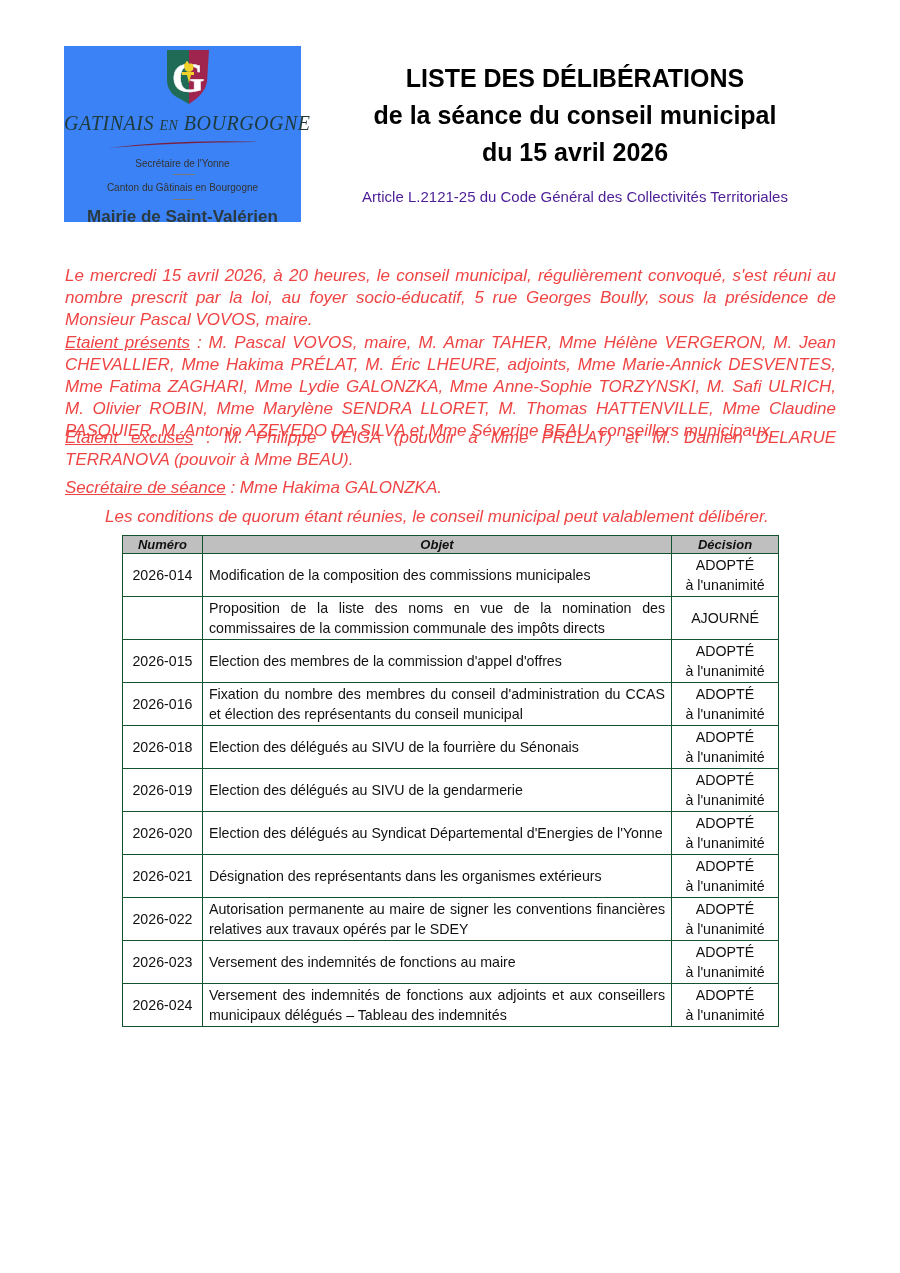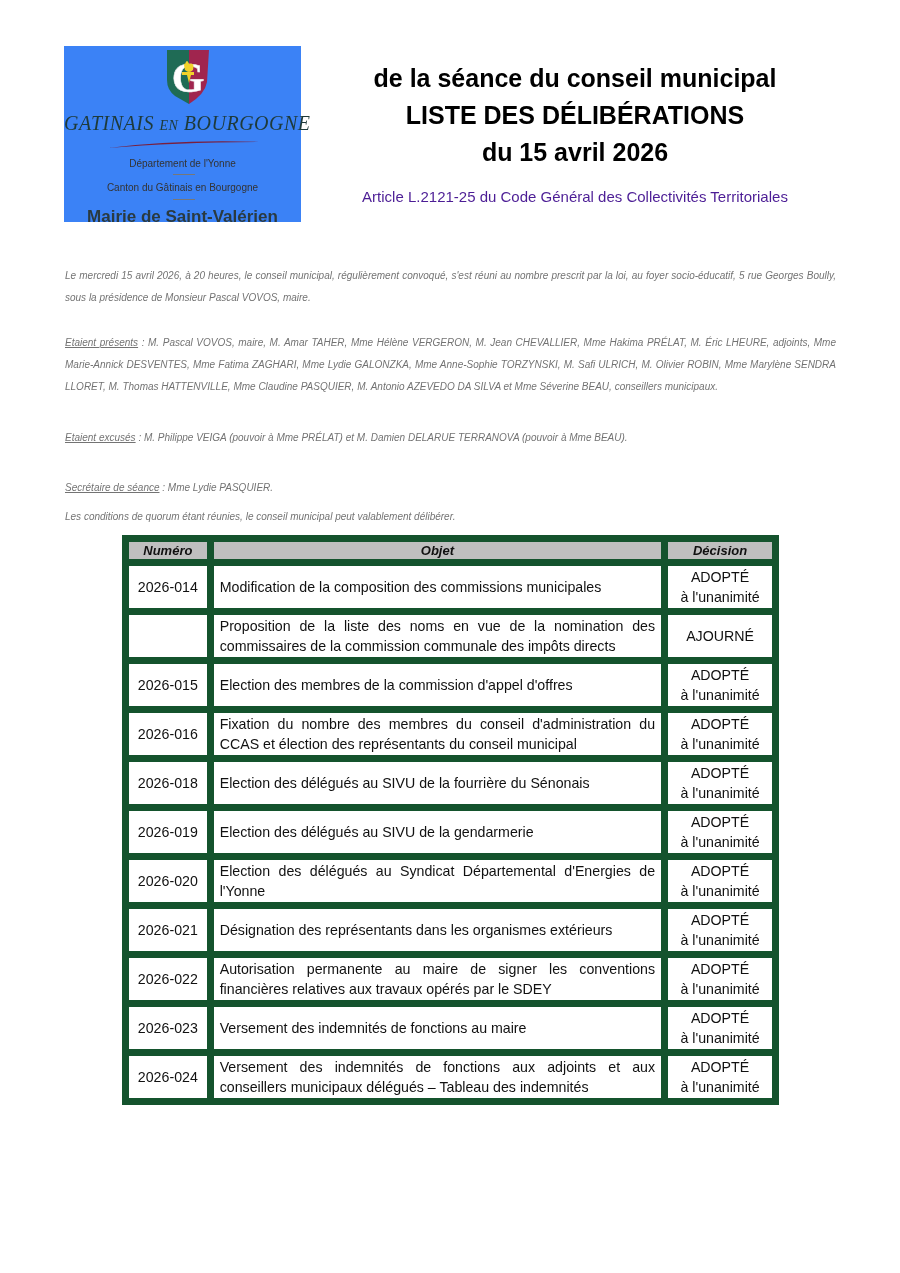--- a/index.html
+++ b/index.html
@@ -37,34 +37,34 @@
       font-family: "Liberation Sans", sans-serif; font-weight: bold; font-size: 25px;
       line-height: 37px; color: #000;
     }
     .article {
       position: absolute; left: 330px; top: 188px; width: 490px; text-align: center;
       font-size: 15px; color: #4c1d95;
     }
 
     .para {
       position: absolute; left: 65px; width: 771px; font-style: italic;
-      font-size: 10px; line-height: 22px; text-align: justify; color: #737373;
+      font-size: 17px; line-height: 22px; text-align: justify; color: #ef4444;
     }
     .para .u { text-decoration: underline; }
     #p-intro { top: 265px; }
     #p-presents { top: 320px; margin-top: 12px; }
     #p-excuses { top: 427px; }
     #p-secretaire { top: 477px; }
-    #p-quorum { top: 506px; }
+    #p-quorum { top: 506px; margin-left: 40px; }
 
     table.delib {
       position: absolute; left: 122px; top: 535px; width: 657px;
       border-collapse: collapse; font-size: 14.2px; color: #111;
     }
-    table.delib th, table.delib td { border: 7px solid #14532d; }
+    table.delib th, table.delib td { border: 1px solid #14532d; }
     table.delib th {
       background: #bfbfbf; font-style: italic; font-weight: bold; font-size: 13px;
       height: 17px; padding: 0; line-height: 17px;
     }
     table.delib td { height: 42px; padding: 0 6px; line-height: 20px; }
     td.num { width: 67px; text-align: center; }
     td.obj { text-align: justify; text-align-last: left; }
     td.dec { width: 93px; text-align: center; padding: 0 2px; }
     col.c1 { width: 80px; } col.c2 { width: 470px; } col.c3 { width: 107px; }
   </style>
@@ -81,41 +81,41 @@
     <path d="M22 25 L24 33 L26 25 Z" fill="#f2d22a"></path>
   </svg>
   <div class="brand">
     <span>GATINAIS</span>
     <span class="small">EN</span>
     <span>BOURGOGNE</span>
   </div>
   <svg class="swoosh" viewBox="0 0 156 10">
     <path d="M0 9 Q70 0 156 3 Q70 3 0 9 Z" fill="#7a1f3d"></path>
   </svg>
-  <div class="line1">Département de l'Yonne</div>
+  <div class="line1">Secrétaire de l'Yonne</div>
   <div class="sep" style="top:128px"></div>
   <div class="line2">Canton du Gâtinais en Bourgogne</div>
   <div class="sep" style="top:153px"></div>
   <div class="line3">Mairie de Saint-Valérien</div>
 </div>
 
 <div class="title-block">
+  <div>LISTE DES DÉLIBÉRATIONS</div>
   <div>de la séance du conseil municipal</div>
-  <div>LISTE DES DÉLIBÉRATIONS</div>
   <div>du 15 avril 2026</div>
 </div>
 <div class="article">Article L.2121-25 du Code Général des Collectivités Territoriales</div>
 
 <div class="para" id="p-intro">Le mercredi 15 avril 2026, à 20 heures, le conseil municipal, régulièrement convoqué, s'est réuni au nombre prescrit par la loi, au foyer socio-éducatif, 5 rue Georges Boully, sous la présidence de Monsieur Pascal VOVOS, maire.</div>
 
 <div class="para" id="p-presents"><span class="u">Etaient présents</span><span> : M. Pascal VOVOS, maire, M. Amar TAHER, Mme Hélène VERGERON, M. Jean CHEVALLIER, Mme Hakima PRÉLAT, M. Éric LHEURE, adjoints, Mme Marie-Annick DESVENTES, Mme Fatima ZAGHARI, Mme Lydie GALONZKA, Mme Anne-Sophie TORZYNSKI, M. Safi ULRICH, M. Olivier ROBIN, Mme Marylène SENDRA LLORET, M. Thomas HATTENVILLE, Mme Claudine PASQUIER, M. Antonio AZEVEDO DA SILVA et Mme Séverine BEAU, conseillers municipaux.</span></div>
 
 <div class="para" id="p-excuses"><span class="u">Etaient excusés</span><span> : M. Philippe VEIGA (pouvoir à Mme PRÉLAT) et M. Damien DELARUE TERRANOVA (pouvoir à Mme BEAU).</span></div>
 
-<div class="para" id="p-secretaire"><span class="u">Secrétaire de séance</span><span> : Mme Lydie PASQUIER.</span></div>
+<div class="para" id="p-secretaire"><span class="u">Secrétaire de séance</span><span> : Mme Hakima GALONZKA.</span></div>
 
 <div class="para" id="p-quorum">Les conditions de quorum étant réunies, le conseil municipal peut valablement délibérer.</div>
 
 <table class="delib">
   <colgroup>
       <col class="c1">
       <col class="c2">
       <col class="c3">
     </colgroup>
   <thead>

